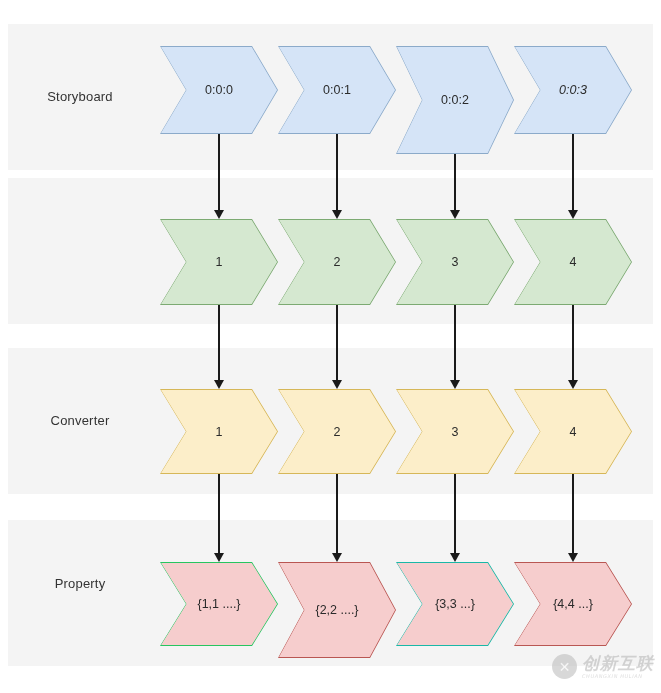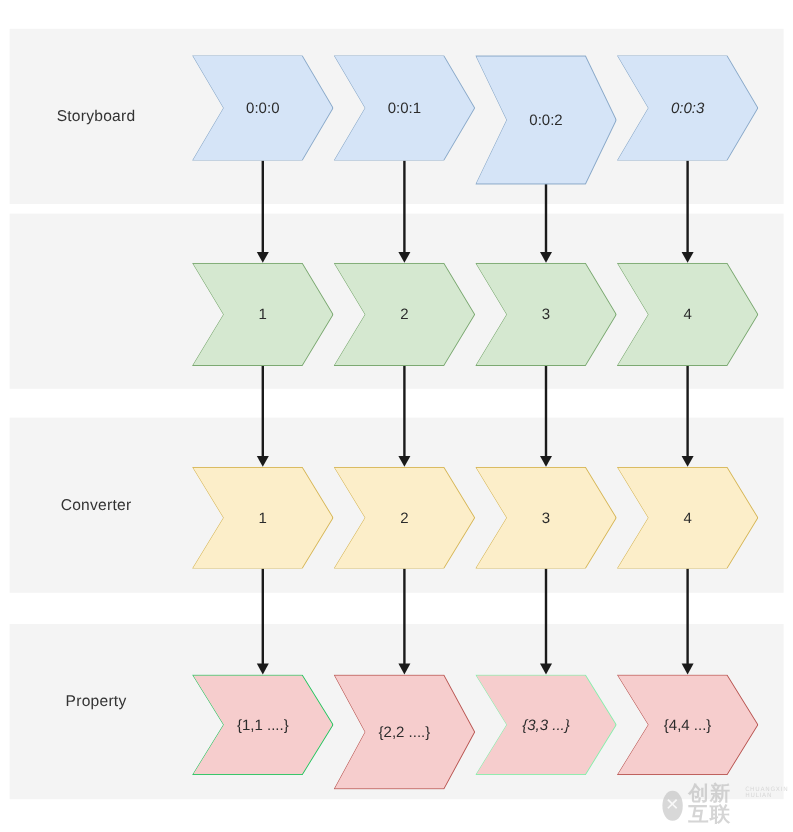--- a/index.html
+++ b/index.html
@@ -87,21 +87,23 @@
     color: #f4f4f4;
     font-size: 14px;
     font-weight: bold;
     display: flex;
     align-items: center;
     justify-content: center;
     font-family: "DejaVu Sans", sans-serif;
   }
   .wm-text {
     display: flex;
+    flex-direction: column;
     line-height: 1;
+    font-style: italic;
   }
   .wm-cn {
     font-size: 17px;
     color: #b4b4b4;
     letter-spacing: 1px;
     font-family: "DejaVu Sans", sans-serif;
     font-weight: bold;
   }
   .wm-en {
     font-size: 5px;
@@ -208,21 +210,21 @@
         <span class="chev-txt">4</span>
       </div>
       <div class="chev" style="left: 160px; top: 562px; width: 118px; height: 84px; background: #22c55e;">
         <div class="chev-inner" style="background: rgb(246, 205, 205); transform: scale(0.985);"></div>
         <span class="chev-txt">{1,1 ....}</span>
       </div>
       <div class="chev" style="left: 278px; top: 562px; width: 118px; height: 96px; background: rgb(184, 84, 80);">
         <div class="chev-inner" style="background: rgb(246, 205, 205); transform: scale(0.985);"></div>
         <span class="chev-txt">{2,2 ....}</span>
       </div>
-      <div class="chev" style="left: 396px; top: 562px; width: 118px; height: 84px; background: #86efac; font-style: italic;">
+      <div class="chev" style="left: 396px; top: 562px; width: 118px; height: 84px; background: #14b8a6;">
         <div class="chev-inner" style="background: rgb(246, 205, 205); transform: scale(0.985);"></div>
         <span class="chev-txt">{3,3 ...}</span>
       </div>
       <div class="chev" style="left: 514px; top: 562px; width: 118px; height: 84px; background: rgb(184, 84, 80);">
         <div class="chev-inner" style="background: rgb(246, 205, 205); transform: scale(0.985);"></div>
         <span class="chev-txt">{4,4 ...}</span>
       </div>
     </div>
 
   <div class="watermark" id="watermark" style="left: 552px; top: 654px;">

